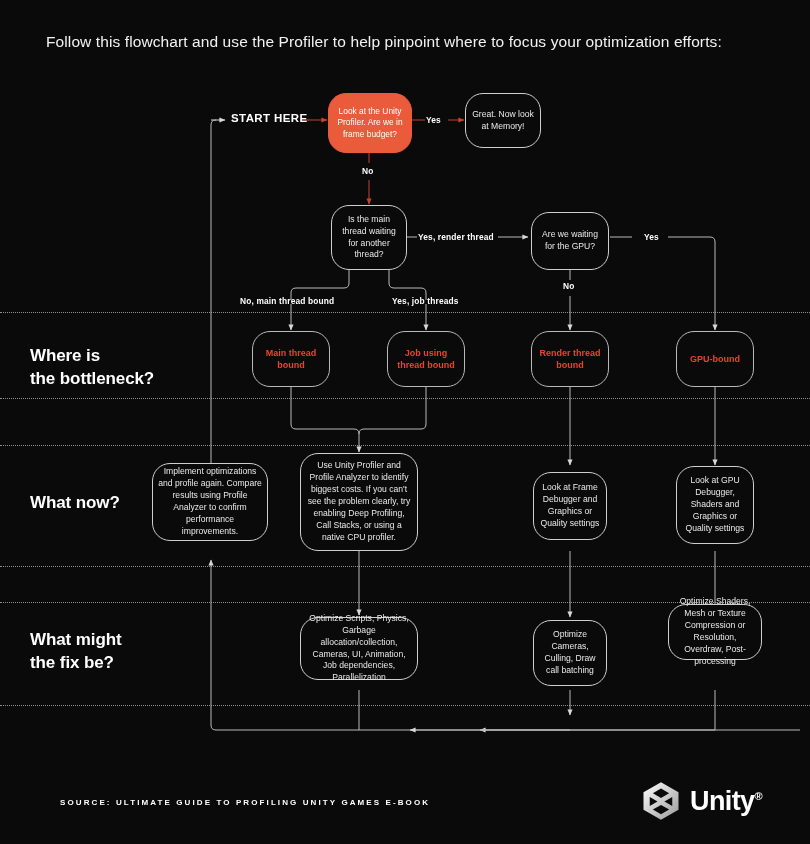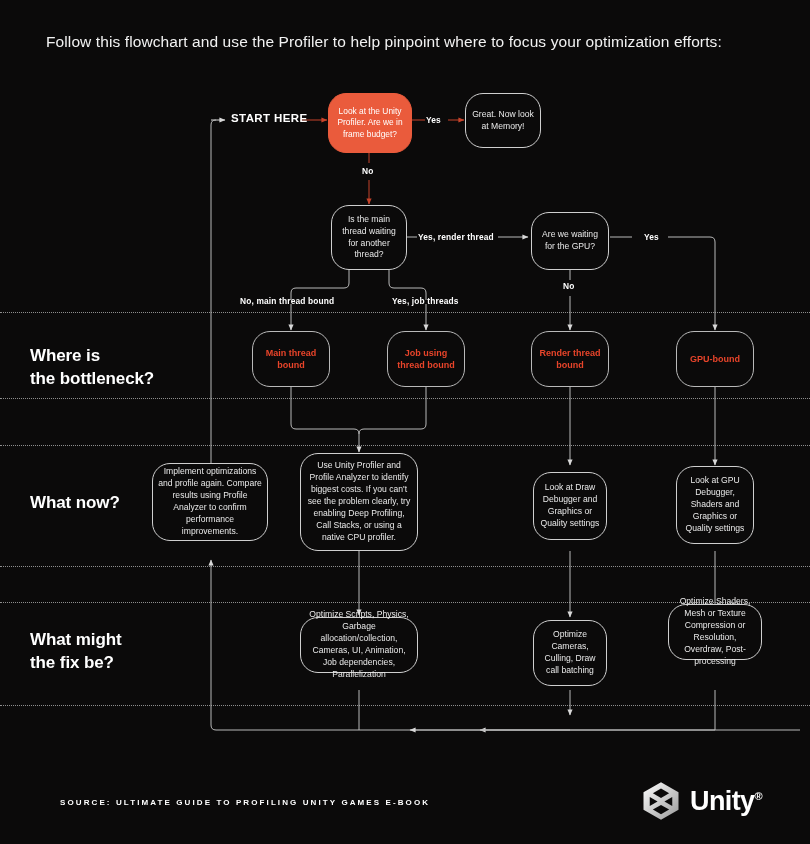--- a/index.html
+++ b/index.html
@@ -170,25 +170,25 @@
   <div class="node bottleneck" style="left:387px; top:331px; width:78px; height:56px;">Job using thread bound</div>
 
   <div class="node bottleneck" style="left:531px; top:331px; width:78px; height:56px;">Render thread bound</div>
 
   <div class="node bottleneck" style="left:676px; top:331px; width:78px; height:56px;">GPU-bound</div>
 
   <div class="node" style="left:152px; top:463px; width:116px; height:78px;">Implement optimizations and profile again. Compare results using Profile Analyzer to confirm performance improvements.</div>
 
   <div class="node" style="left:300px; top:453px; width:118px; height:98px;">Use Unity Profiler and Profile Analyzer to identify biggest costs. If you can't see the problem clearly, try enabling Deep Profiling, Call Stacks, or using a native CPU profiler.</div>
 
-  <div class="node" style="left:533px; top:472px; width:74px; height:68px;">Look at Draw Debugger and Graphics or Quality settings</div>
+  <div class="node" style="left:533px; top:472px; width:74px; height:68px;">Look at Frame Debugger and Graphics or Quality settings</div>
 
   <div class="node" style="left:676px; top:466px; width:78px; height:78px;">Look at GPU Debugger, Shaders and Graphics or Quality settings</div>
 
-  <div class="node" style="left:300px; top:617px; width:118px; height:56px;">Optimize Scripts, Physics, Garbage allocation/collection, Cameras, UI, Animation, Job dependencies, Parallelization</div>
+  <div class="node" style="left:300px; top:617px; width:118px; height:63px;">Optimize Scripts, Physics, Garbage allocation/collection, Cameras, UI, Animation, Job dependencies, Parallelization</div>
 
   <div class="node" style="left:533px; top:620px; width:74px; height:66px;">Optimize Cameras, Culling, Draw call batching</div>
 
   <div class="node" style="left:668px; top:604px; width:94px; height:56px;">Optimize Shaders, Mesh or Texture Compression or Resolution, Overdraw, Post-processing</div>
 
   <div class="elabel" style="left:426px; top:115px;">Yes</div>
   <div class="elabel" style="left:362px; top:166px;">No</div>
   <div class="elabel" style="left:418px; top:232px;">Yes, render thread</div>
   <div class="elabel" style="left:644px; top:232px;">Yes</div>
   <div class="elabel" style="left:563px; top:281px;">No</div>

